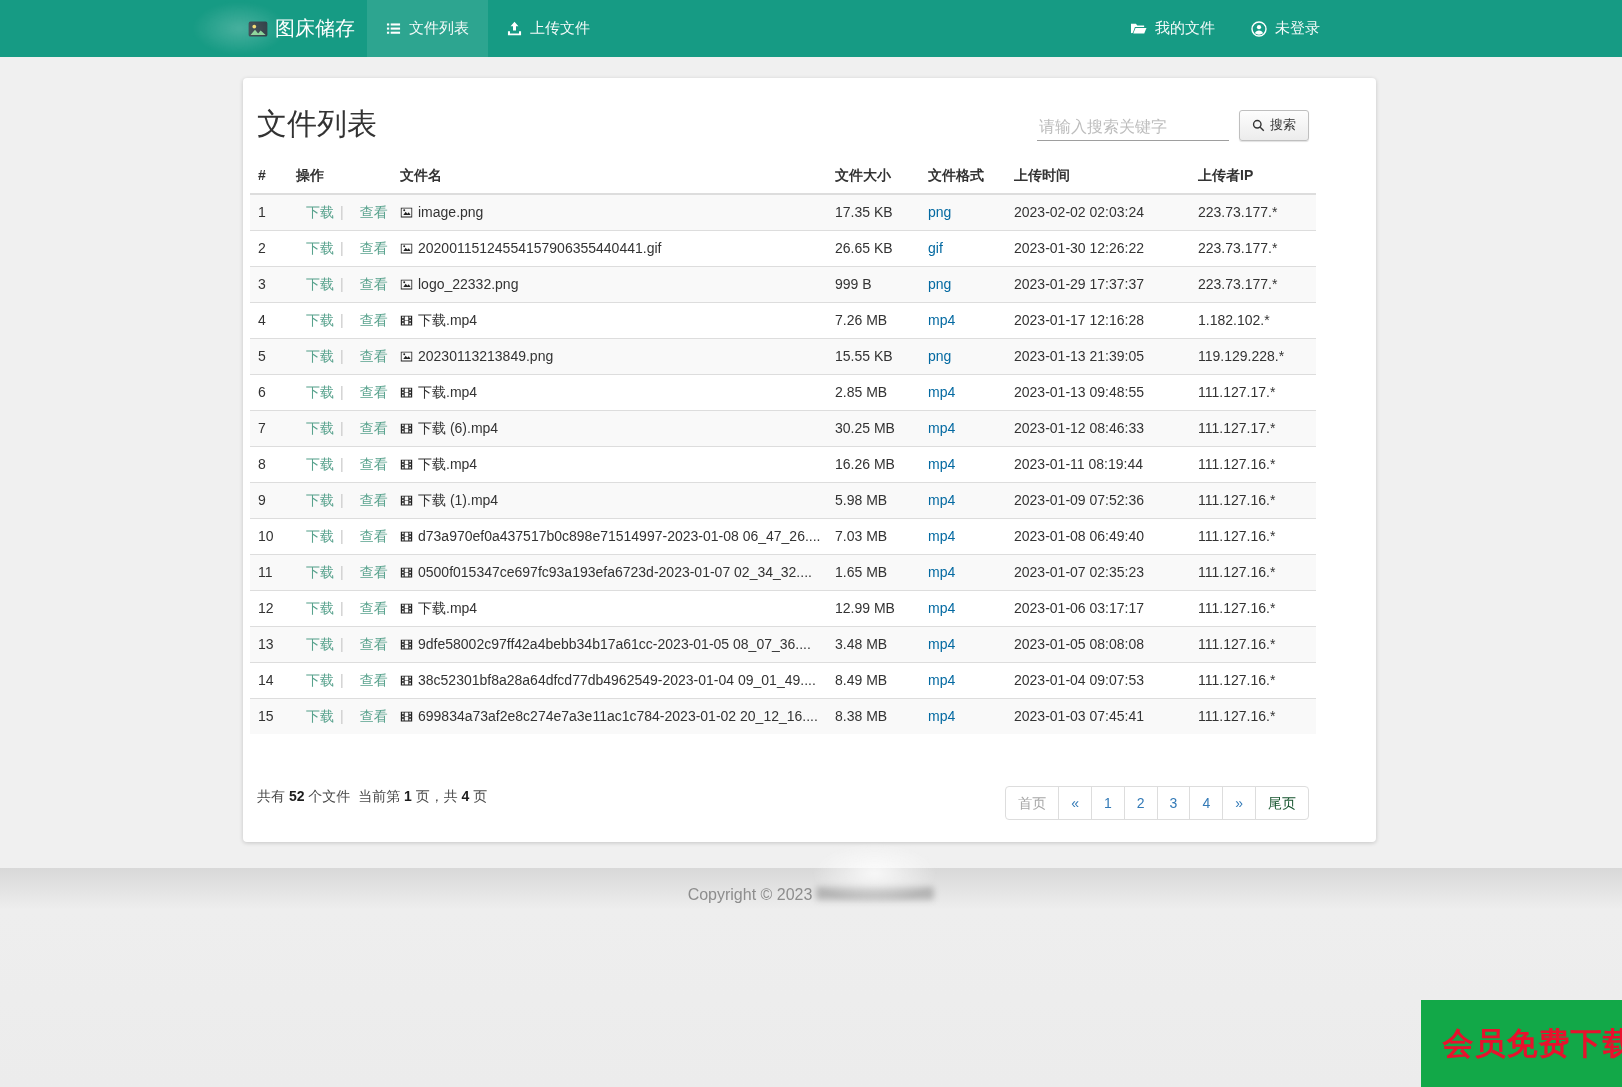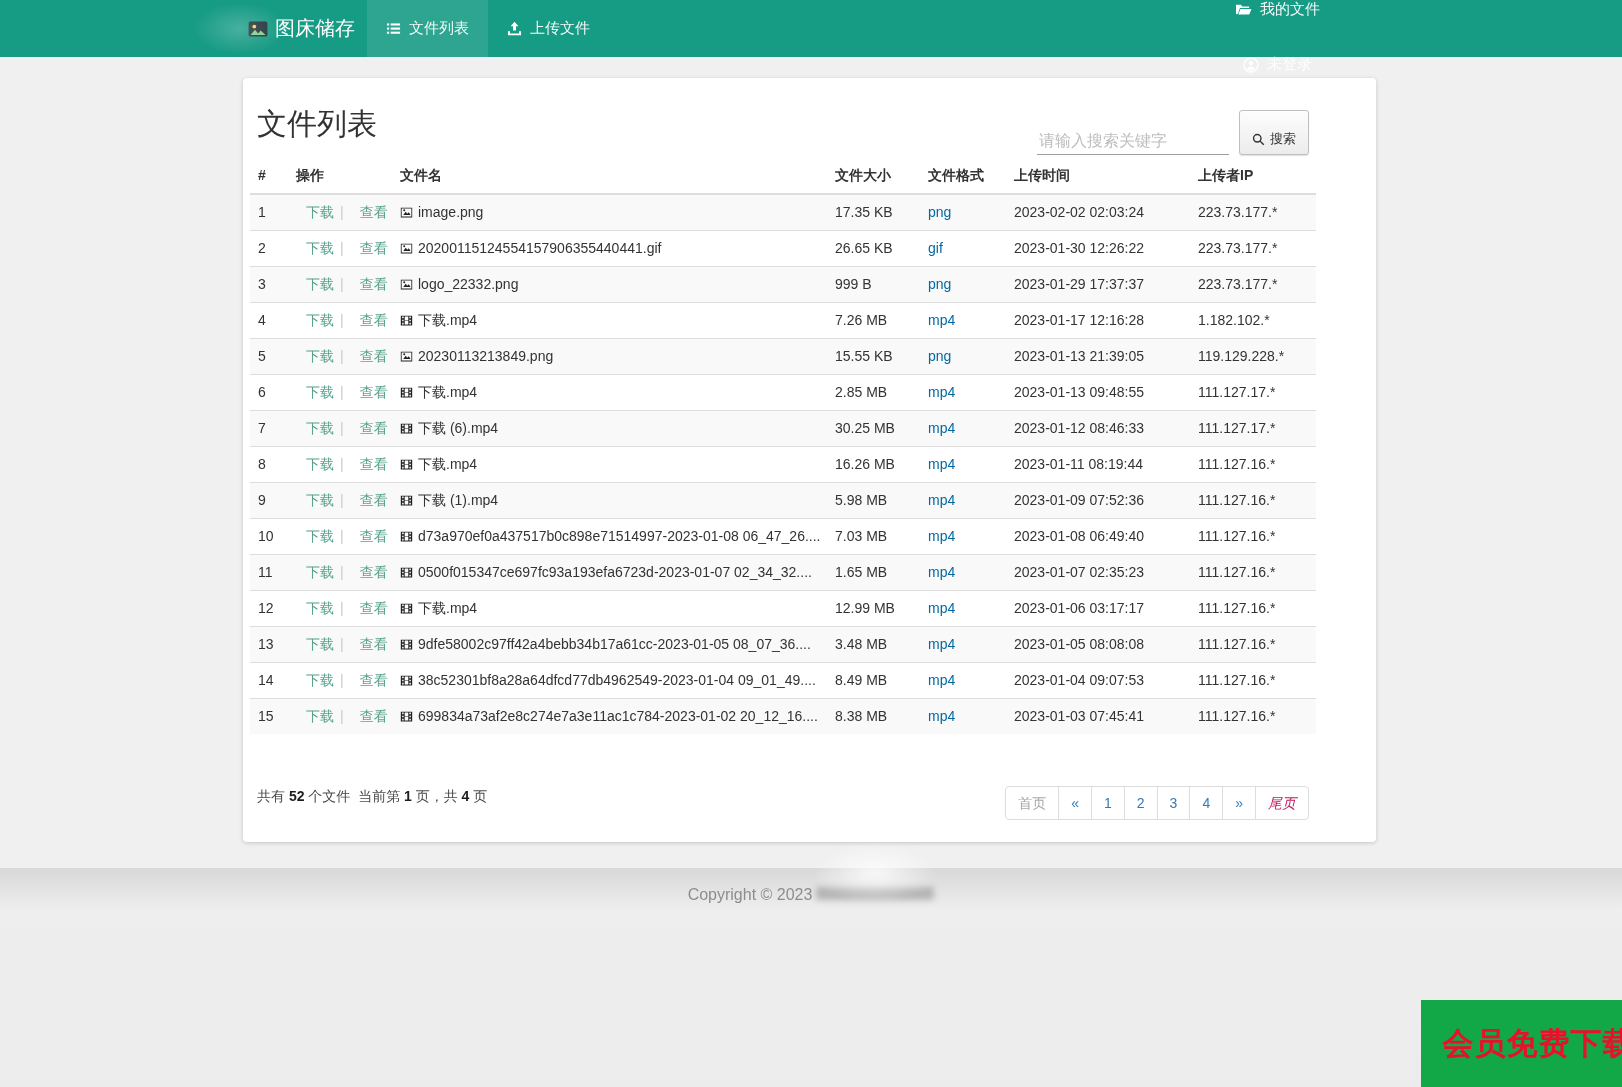--- a/index.html
+++ b/index.html
@@ -13,40 +13,40 @@
 
   
   .navbar {
     position: absolute; left: 0; top: 0; right: 0; height: 57px;
     background: #169b84; display: flex; align-items: stretch; color: #fff; z-index: 5;
   }
   .brand { display: flex; align-items: center; gap: 7px; margin-left: 248px; font-size: 20px; color: #fff; cursor: pointer; }
   .nav-left { display: flex; align-items: stretch; margin-left: 12px; }
   .nav-item { display: flex; align-items: center; gap: 8px; padding: 0 19px; font-size: 15px; color: rgba(255,255,255,.95); cursor: pointer; }
   .nav-item.active { background: rgba(255,255,255,.10); }
-  .nav-right { margin-left: auto; margin-right: 302px; display: flex; align-items: center; gap: 36px; flex-direction: column; }
+  .nav-right { margin-left: auto; margin-right: 302px; display: flex; align-items: center; gap: 36px; }
   .nav-right .nav-item { padding: 0; }
   .nicon { display: inline-flex; align-items: center; }
 
   
   .card {
     position: absolute; left: 243px; top: 78px; width: 1133px; height: 764px;
     background: #fff; border-radius: 4px; box-shadow: 0 1px 4px rgba(0,0,0,.18); z-index: 2;
   }
   .page-title { position: absolute; left: 14px; top: 26px; font-size: 30px; color: #333; font-weight: 400; }
 
   .search-box { position: absolute; top: 32px; right: 67px; display: flex; align-items: flex-end; gap: 10px; }
   .search-input {
     width: 192px; border: none; border-bottom: 1px solid #9e9e9e; font-size: 16px;
     padding: 4px 2px; color: #333; background: transparent; outline: none;
     font-family: "Liberation Sans", "DejaVu Sans", sans-serif;
   }
   .search-input::placeholder { color: #bdbdbd; }
   .search-btn {
-    display: inline-flex; align-items: center; gap: 5px; padding: 19px 12px 6px;
+    display: inline-flex; align-items: center; gap: 5px; padding: 5px 12px 6px;
     font-size: 13px; color: #333; background: linear-gradient(#fdfdfd, #ececec);
     border: 1px solid #bfbfbf; border-radius: 3px; box-shadow: 0 1px 1px rgba(0,0,0,.12); cursor: pointer;
     font-family: "Liberation Sans", "DejaVu Sans", sans-serif;
   }
 
   
   .file-table {
     position: absolute; left: 7px; top: 80px; width: 1066px;
     border-collapse: collapse; table-layout: fixed; font-size: 14px; color: #333;
   }
@@ -62,21 +62,21 @@
   .summary { position: absolute; left: 14px; top: 710px; font-size: 14px; color: #4a4a4a; }
   .summary b { color: #1d1d1d; }
   .pagination { position: absolute; right: 67px; top: 708px; display: flex; }
   .page-btn {
     padding: 6px 12px; font-size: 14px; line-height: 20px; color: #337ab7;
     background: #fff; border: 1px solid #ddd; margin-left: -1px; cursor: pointer; text-decoration: none;
   }
   .page-btn:first-child { border-radius: 4px 0 0 4px; margin-left: 12px; }
   .page-btn:last-child { border-radius: 0 4px 4px 0; }
   .page-btn.muted { color: #a7a7a7; }
-  .page-btn.soft { color: #be185d; font-style: italic; }
+  .page-btn.soft { color: #14532d; }
 
   
   .footer-band {
     position: absolute; left: 0; top: 868px; right: 0; bottom: 0;
     background: linear-gradient(#d8d8d8, #eeeeee 42px, #ececec); z-index: 1;
   }
   .copyright { position: absolute; left: 0; top: 886px; width: 100%; text-align: center; font-size: 16px; color: #8d8d8d; z-index: 2; }
   .wm-blur {
     display: inline-block; width: 118px; height: 13px; margin-left: 4px; border-radius: 2px;
     background: #6d6d6d; opacity: .40; filter: blur(3px);

